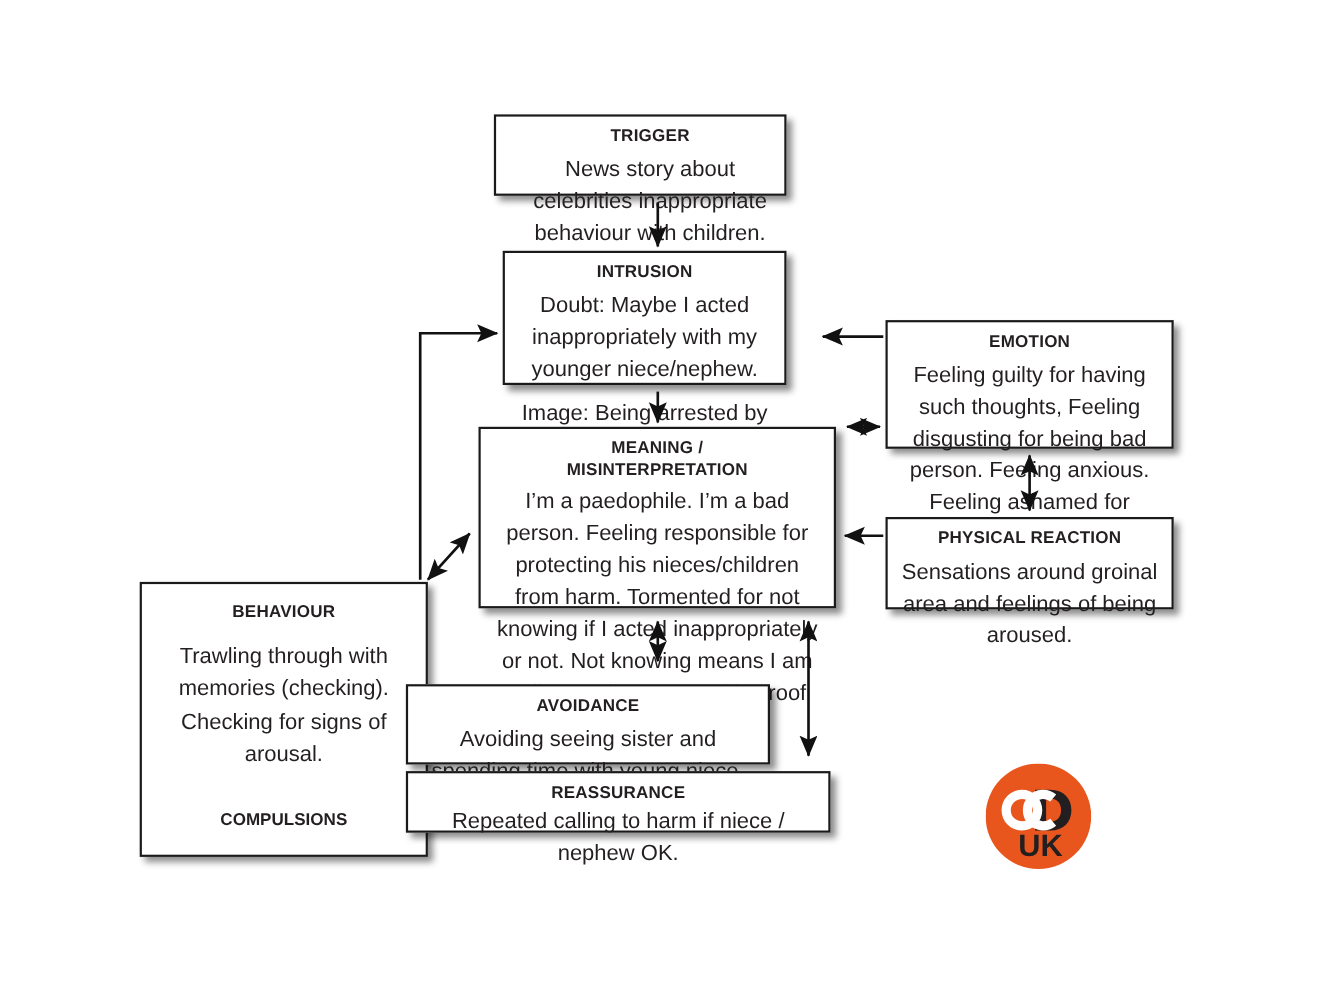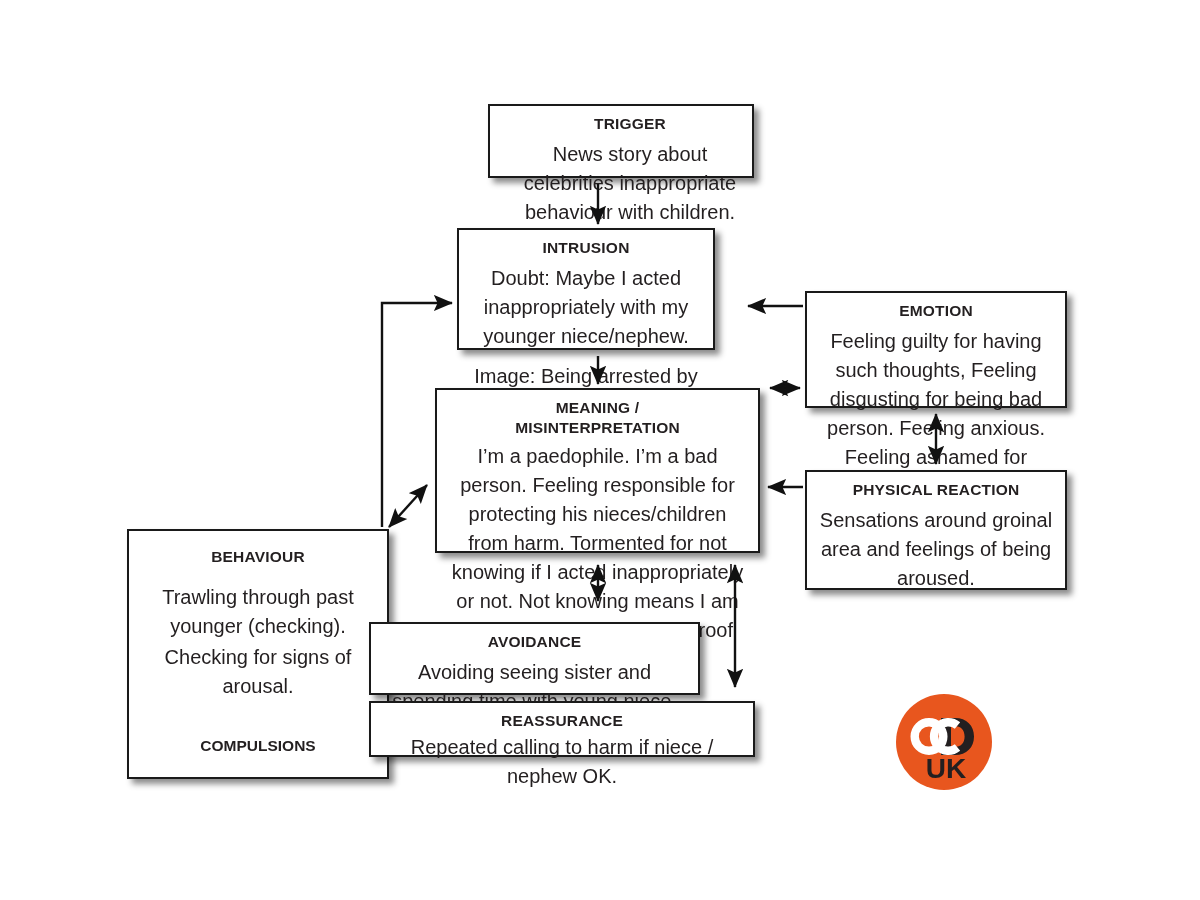--- a/index.html
+++ b/index.html
@@ -51,25 +51,25 @@
     position: absolute;
     left: 0;
     right: 0;
     bottom: 22px;
     font-weight: bold;
     font-size: 15.5px;
     text-align: center;
   }
 
   
-  #box-trigger        { left: 488px;  top: 104px; width: 266px; height: 74px; padding-left: 28px; }
+  #box-trigger        { left: 449px;  top: 104px; width: 266px; height: 74px; padding-left: 28px; }
   #box-intrusion      { left: 457px;  top: 228px; width: 258px; height: 122px; }
   #box-meaning        { left: 435px;  top: 388px; width: 325px; height: 165px; }
   #box-emotion        { left: 805px;  top: 291px; width: 262px; height: 117px; }
-  #box-physical       { left: 805px;  top: 470px; width: 262px; height: 120px; }
+  #box-physical       { left: 805px;  top: 470px; width: 262px; height: 84px; }
   #box-behaviour      { left: 127px;  top: 529px; width: 262px; height: 250px; }
   #box-avoidance      { left: 369px;  top: 622px; width: 331px; height: 73px; }
   #box-reassurance    { left: 369px;  top: 701px; width: 386px; height: 56px; }
 
   #box-behaviour { padding-top: 16px; z-index: 6; }
   #box-behaviour .body { margin-top: 16px; }
   #box-avoidance { z-index: 7; }
   #box-reassurance { z-index: 8; }
 
   
@@ -152,21 +152,21 @@
     <div class="body">Feeling guilty for having such thoughts, Feeling disgusting for being bad person.  Feeling anxious. Feeling ashamed for feeling aroused.</div>
   </div>
 
   <div class="box" id="box-physical">
     <div class="title">PHYSICAL REACTION</div>
     <div class="body">Sensations around groinal area and feelings of being aroused.</div>
   </div>
 
   <div class="box" id="box-behaviour">
     <div class="title">BEHAVIOUR</div>
-    <div class="body">Trawling through past younger (checking).</div>
+    <div class="body">Trawling through with memories (checking).</div>
     <div class="body" style="margin-top:2px;">Checking for signs of arousal.</div>
     <div class="footer">COMPULSIONS</div>
   </div>
 
   <div class="box" id="box-avoidance">
     <div class="title">AVOIDANCE</div>
     <div class="body">Avoiding seeing sister and spending time with young niece.</div>
   </div>
 
   <div class="box" id="box-reassurance">

